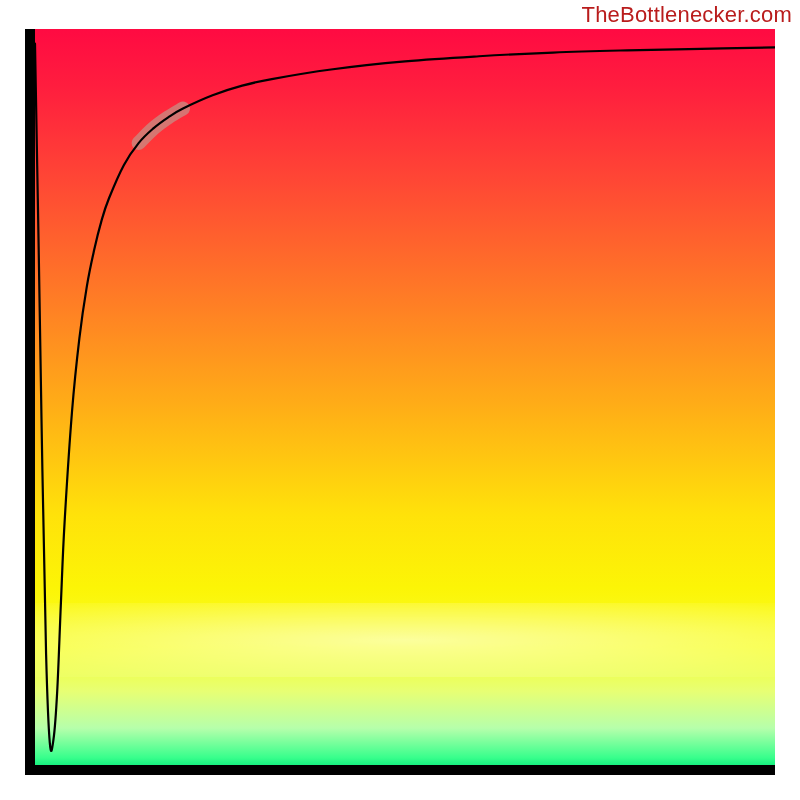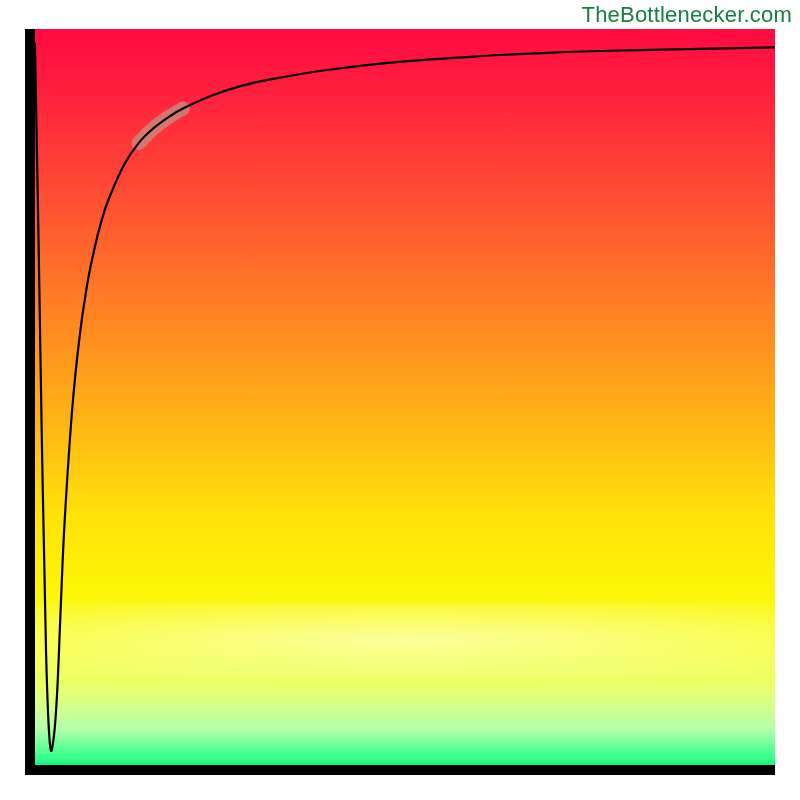--- a/index.html
+++ b/index.html
@@ -8,21 +8,21 @@
     position: relative;
     width: 800px;
     height: 800px;
   }
   .watermark {
     position: absolute;
     top: 2px;
     right: 8px;
     font-family: Arial, Helvetica, sans-serif;
     font-size: 22px;
-    color: #15803d;
+    color: #b91c1c;
     letter-spacing: 0.2px;
     user-select: none;
   }
   .axes {
     position: absolute;
     inset: 0;
   }
   .y-axis {
     position: absolute;
     left: 25px;

